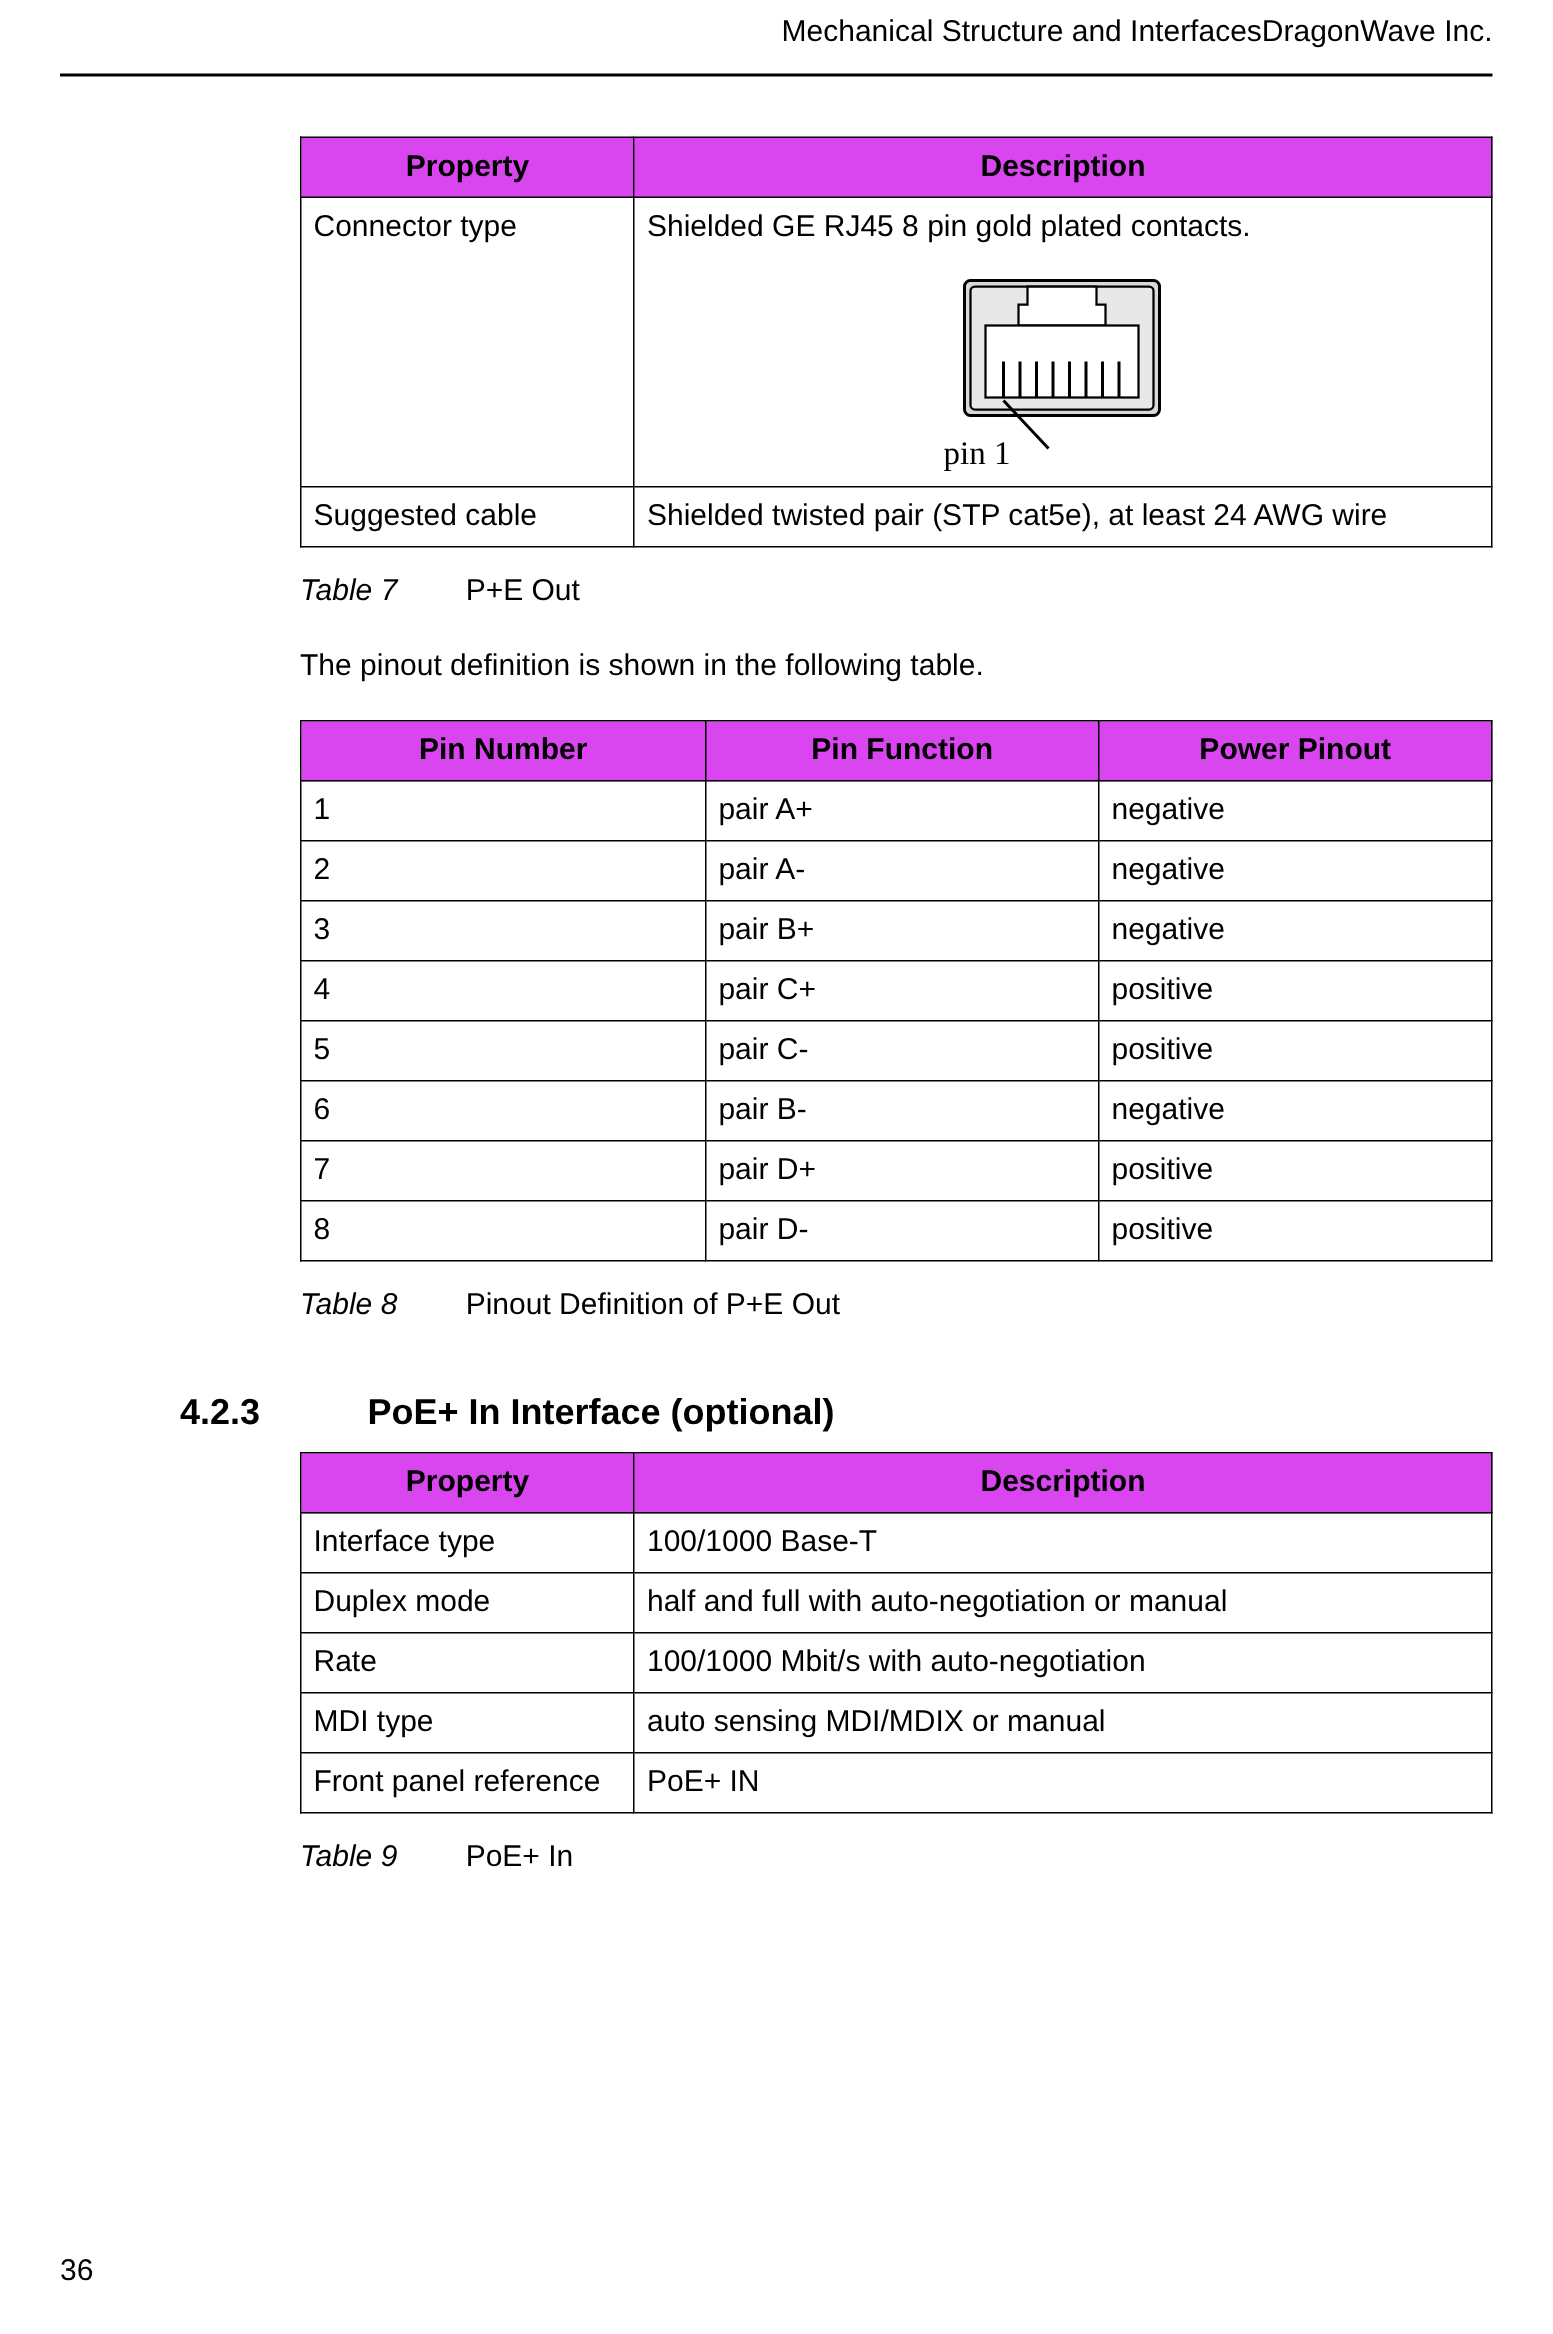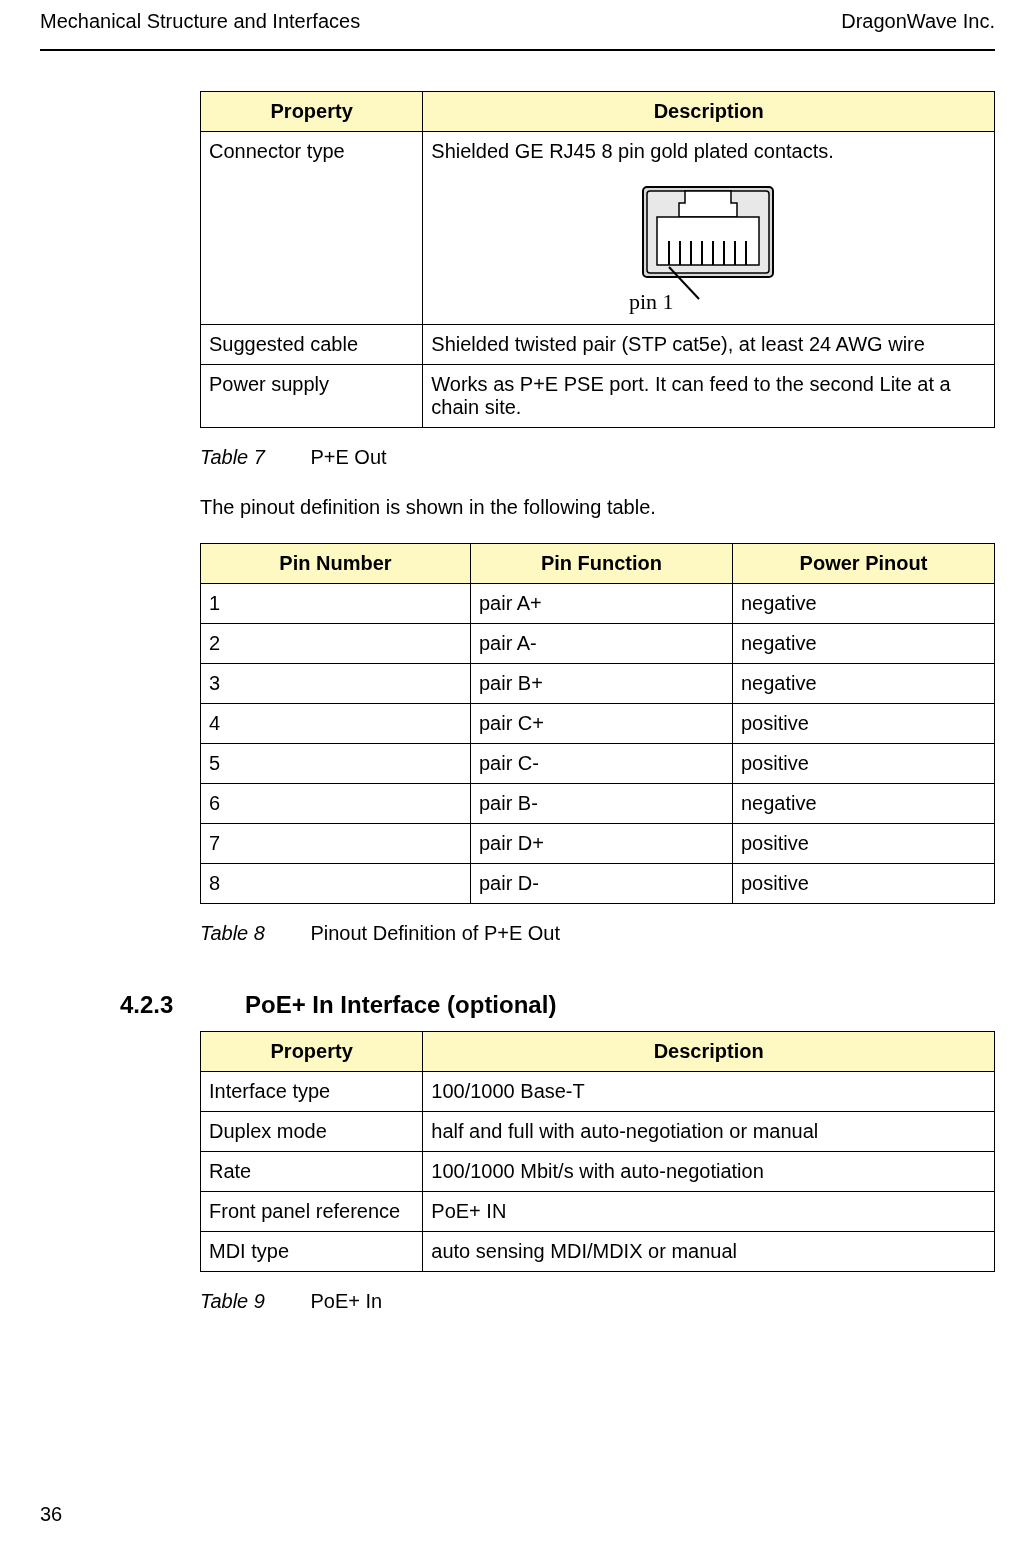--- a/index.html
+++ b/index.html
@@ -11,21 +11,21 @@
   }
   .page {
     width: 1035px;
     min-height: 1556px;
     box-sizing: border-box;
     padding: 0 40px;
     position: relative;
   }
   .running-head {
     display: flex;
-    justify-content: space-between;
+    justify-content: flex-end;
     align-items: baseline;
     font-size: 20px;
     padding-top: 10px;
     padding-bottom: 16px;
     border-bottom: 2px solid #000;
     margin-bottom: 40px;
   }
   .content {
     margin-left: 160px;
     margin-right: 0;
@@ -60,21 +60,21 @@
   .caption .em {
     font-style: italic;
     margin-right: 40px;
   }
   table.data {
     border-collapse: collapse;
     width: 100%;
     font-size: 20px;
   }
   table.data th {
-    background: #fef9c3;
+    background: #d946ef;
     font-weight: bold;
     text-align: center;
     border: 1.5px solid #000;
     padding: 8px 10px;
   }
   table.data td {
     border: 1.5px solid #000;
     padding: 8px 8px;
     vertical-align: top;
   }
@@ -148,24 +148,20 @@
                 <line x1="40" y1="86" x2="70" y2="118" stroke="#000" stroke-width="2"></line>
                 <text x="0" y="128" font-family="Georgia, 'Times New Roman', serif" font-size="22">pin 1</text>
               </svg>
             </div>
           </td>
         </tr>
         <tr>
           <td>Suggested cable</td>
           <td>Shielded twisted pair (STP cat5e), at least 24 AWG wire</td>
         </tr>
-        <tr>
-          <td>Power supply</td>
-          <td>Works as P+E PSE port. It can feed to the second Lite at a chain site.</td>
-        </tr>
       </tbody>
     </table>
 
     <div class="caption">
       <span class="em">Table 7</span>
       <span>P+E Out</span>
     </div>
 
     <p class="body-text">The pinout definition is shown in the following table.</p>
 
@@ -245,26 +241,26 @@
         </tr>
         <tr>
           <td>Duplex mode</td>
           <td>half and full with auto-negotiation or manual</td>
         </tr>
         <tr>
           <td>Rate</td>
           <td>100/1000 Mbit/s with auto-negotiation</td>
         </tr>
         <tr>
+          <td>MDI type</td>
+          <td>auto sensing MDI/MDIX or manual</td>
+        </tr>
+        <tr>
           <td>Front panel reference</td>
           <td>PoE+ IN</td>
-        </tr>
-        <tr>
-          <td>MDI type</td>
-          <td>auto sensing MDI/MDIX or manual</td>
         </tr>
       </tbody>
     </table>
 
     <div class="caption">
       <span class="em">Table 9</span>
       <span>PoE+ In</span>
     </div>
 
   </div>

